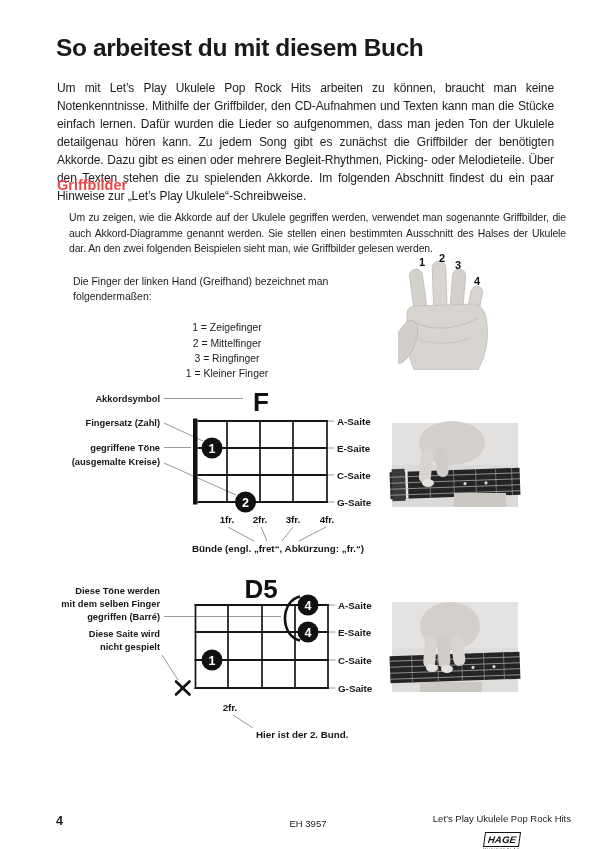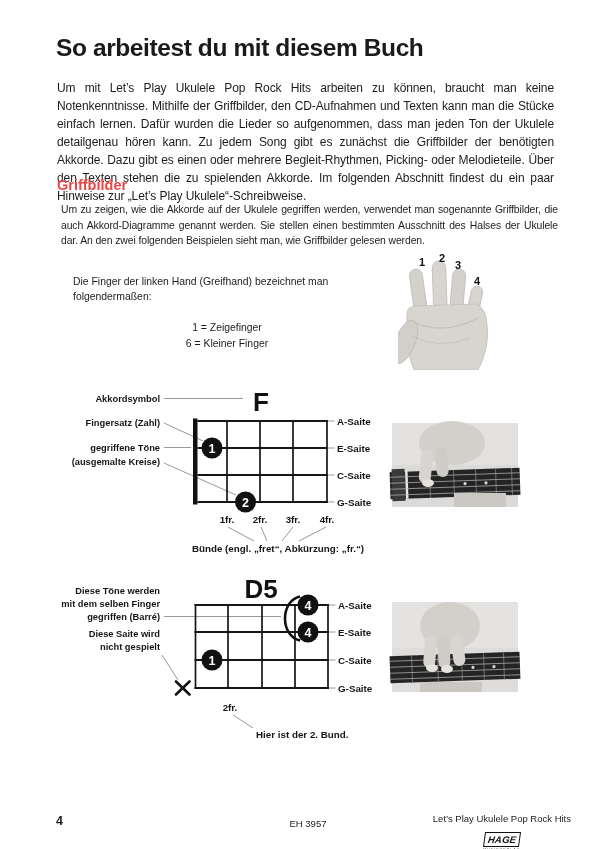--- a/index.html
+++ b/index.html
@@ -15,21 +15,21 @@
   .intro{
     left:57px;top:79px;width:497px;margin:0;
     font-size:12px;line-height:18px;letter-spacing:-0.1px;
     text-align:justify;color:#1c1c1c;
   }
   h2.sect{
     left:57px;top:177px;width:300px;margin:0;
     font-size:14.5px;font-weight:bold;color:#ef4444;
   }
   .sectbody{
-    left:57px;top:198px;width:497px;margin:4px;
+    left:57px;top:198px;width:497px;margin:12px;
     font-size:10.4px;line-height:15.5px;letter-spacing:-0.1px;
     text-align:justify;color:#1c1c1c;
   }
   .fingers{
     left:57px;top:258px;width:340px;margin:0;
     font-size:10.4px;line-height:15.2px;color:#1c1c1c;
   }
   .fingers ul{list-style:none;margin:0;padding:0;text-align:center;}
   .fingers li{margin:0;padding:0;}
   svg text{font-family:"Liberation Sans",sans-serif;}
@@ -66,21 +66,23 @@
 
   <p class="abs intro">Um mit Let’s Play Ukulele Pop Rock Hits arbeiten zu können, braucht man keine Notenkenntnisse. Mithilfe der Griffbilder, den CD-Aufnahmen und Texten kann man die Stücke einfach lernen. Dafür wurden die Lieder so aufgenommen, dass man jeden Ton der Ukulele detailgenau hören kann. Zu jedem Song gibt es zunächst die Griffbilder der benötigten Akkorde. Dazu gibt es einen oder mehrere Begleit-Rhythmen, Picking- oder Melodieteile. Über den Texten stehen die zu spielenden Akkorde. Im folgenden Abschnitt findest du ein paar Hinweise zur „Let’s Play Ukulele“-Schreibweise.</p>
 
   <h2 class="abs sect">Griffbilder</h2>
   <p class="abs sectbody">Um zu zeigen, wie die Akkorde auf der Ukulele gegriffen werden, verwendet man sogenannte Griffbilder, die auch Akkord-Diagramme genannt werden. Sie stellen einen bestimmten Ausschnitt des Halses der Ukulele dar. An den zwei folgenden Beispielen sieht man, wie Griffbilder gelesen werden.</p>
 
   <div class="abs fingers">
     <p style="margin:16px">Die Finger der linken Hand (Greifhand) bezeichnet man folgendermaßen:</p>
     <ul>
       <li>1 = Zeigefinger</li>
-      <li>6 = Kleiner Finger</li>
+      <li>2 = Mittelfinger</li>
+      <li>3 = Ringfinger</li>
+      <li>1 = Kleiner Finger</li>
     </ul>
   </div>
 
   <svg class="abs" style="left:398px;top:252px;" width="125" height="118" viewBox="0 0 125 118">
     <g>
 
       <rect x="14" y="17" width="13" height="50" rx="6.5" fill="#d4d1cd" stroke="#bdbab6" stroke-width="0.8" transform="rotate(-8 20 42)"></rect>
       <rect x="35" y="9" width="13.5" height="58" rx="6.7" fill="#d8d5d1" stroke="#bdbab6" stroke-width="0.8" transform="rotate(-2 42 38)"></rect>
       <rect x="53" y="17" width="13" height="52" rx="6.5" fill="#d4d1cd" stroke="#bdbab6" stroke-width="0.8" transform="rotate(5 60 43)"></rect>
       <rect x="70" y="34" width="11.5" height="42" rx="5.7" fill="#d8d5d1" stroke="#bdbab6" stroke-width="0.8" transform="rotate(12 76 55)"></rect>

